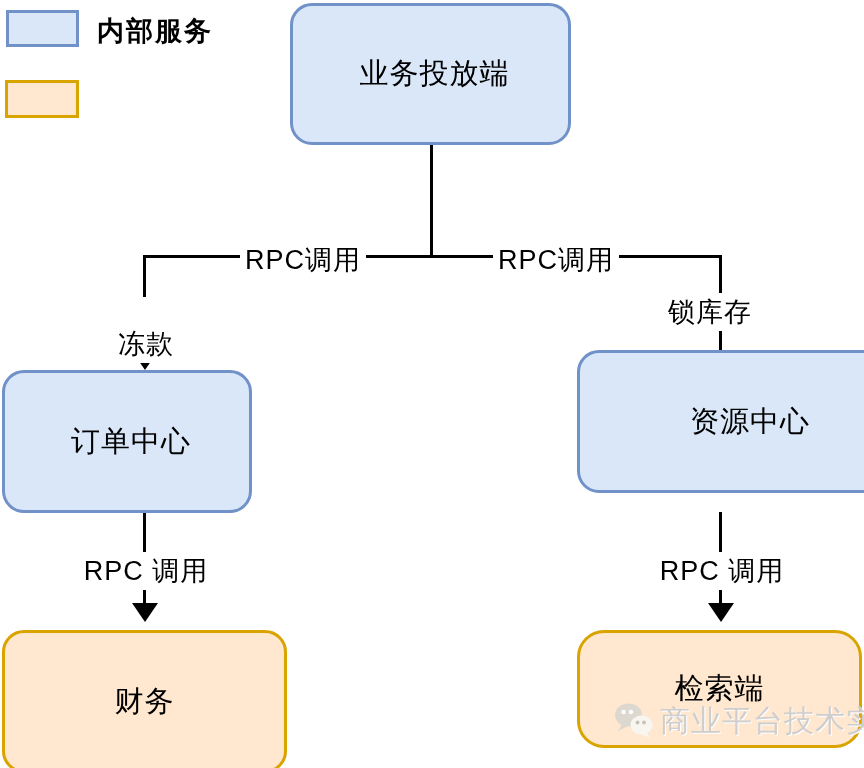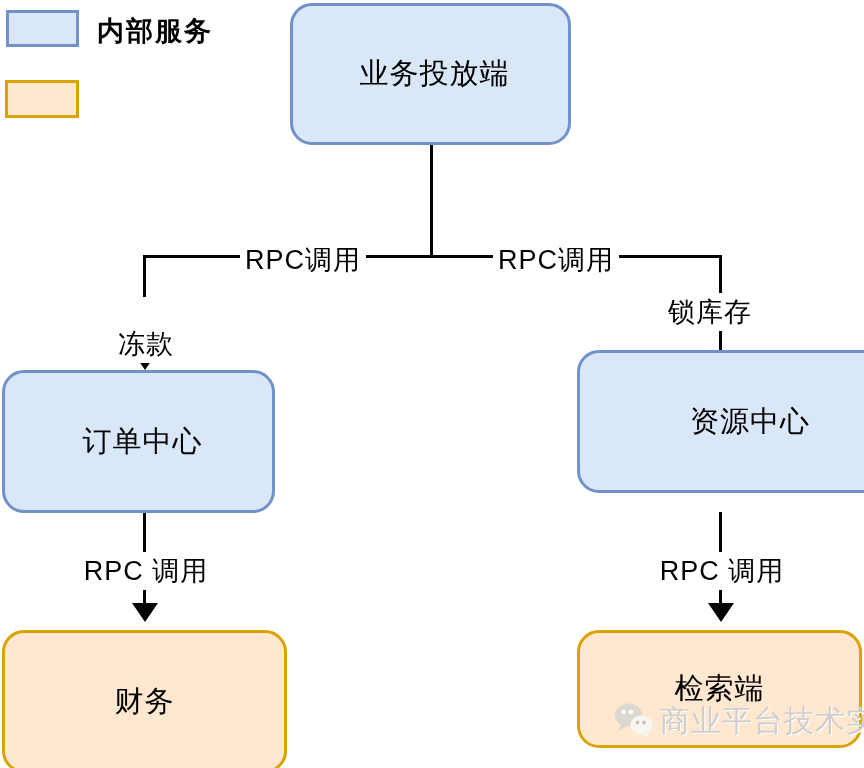--- a/index.html
+++ b/index.html
@@ -28,24 +28,24 @@
     align-items: center;
     justify-content: center;
     border-radius: 22px;
     font-size: 29px;
     letter-spacing: 1px;
     text-align: center;
   }
   .node.internal { background: var(--internal-fill); border: 3px solid var(--internal-border); padding-left: 8px; }
   .node.external { background: var(--external-fill); border: 3px solid var(--external-border); margin-top: 8px; }
   .node-business  { left: 290px; top: 3px;   width: 281px; height: 142px; }
-  .node-order     { left: 2px;   top: 370px; width: 273px; height: 143px; }
+  .node-order     { left: 2px;   top: 370px; width: 250px; height: 143px; }
   .node-resource  { left: 577px; top: 350px; width: 338px; height: 143px; }
   .node-finance   { left: 2px;   top: 622px; width: 285px; height: 143px; }
-  .node-retrieval { left: 577px; top: 622px; width: 285px; height: 118px; }
+  .node-retrieval { left: 577px; top: 622px; width: 285px; height: 118px; border-radius: 27px; }
   
   .line { position: absolute; background: var(--line-color); }
   .stem-top        { left: 430px; top: 145px; width: 3px;  height: 112px; }
   .branch-h        { left: 143px; top: 255px; width: 579px; height: 3px; }
   .drop-left-1     { left: 143px; top: 255px; width: 3px;  height: 42px; }
   .drop-right-1    { left: 719px; top: 255px; width: 3px;  height: 42px; }
   .drop-left-2     { left: 143px; top: 327px; width: 3px;  height: 28px; }
   .drop-right-2    { left: 719px; top: 327px; width: 3px;  height: 28px; }
   .conn-left-1     { left: 143px; top: 512px; width: 3px;  height: 41px; }
   .conn-right-1    { left: 719px; top: 512px; width: 3px;  height: 41px; }

